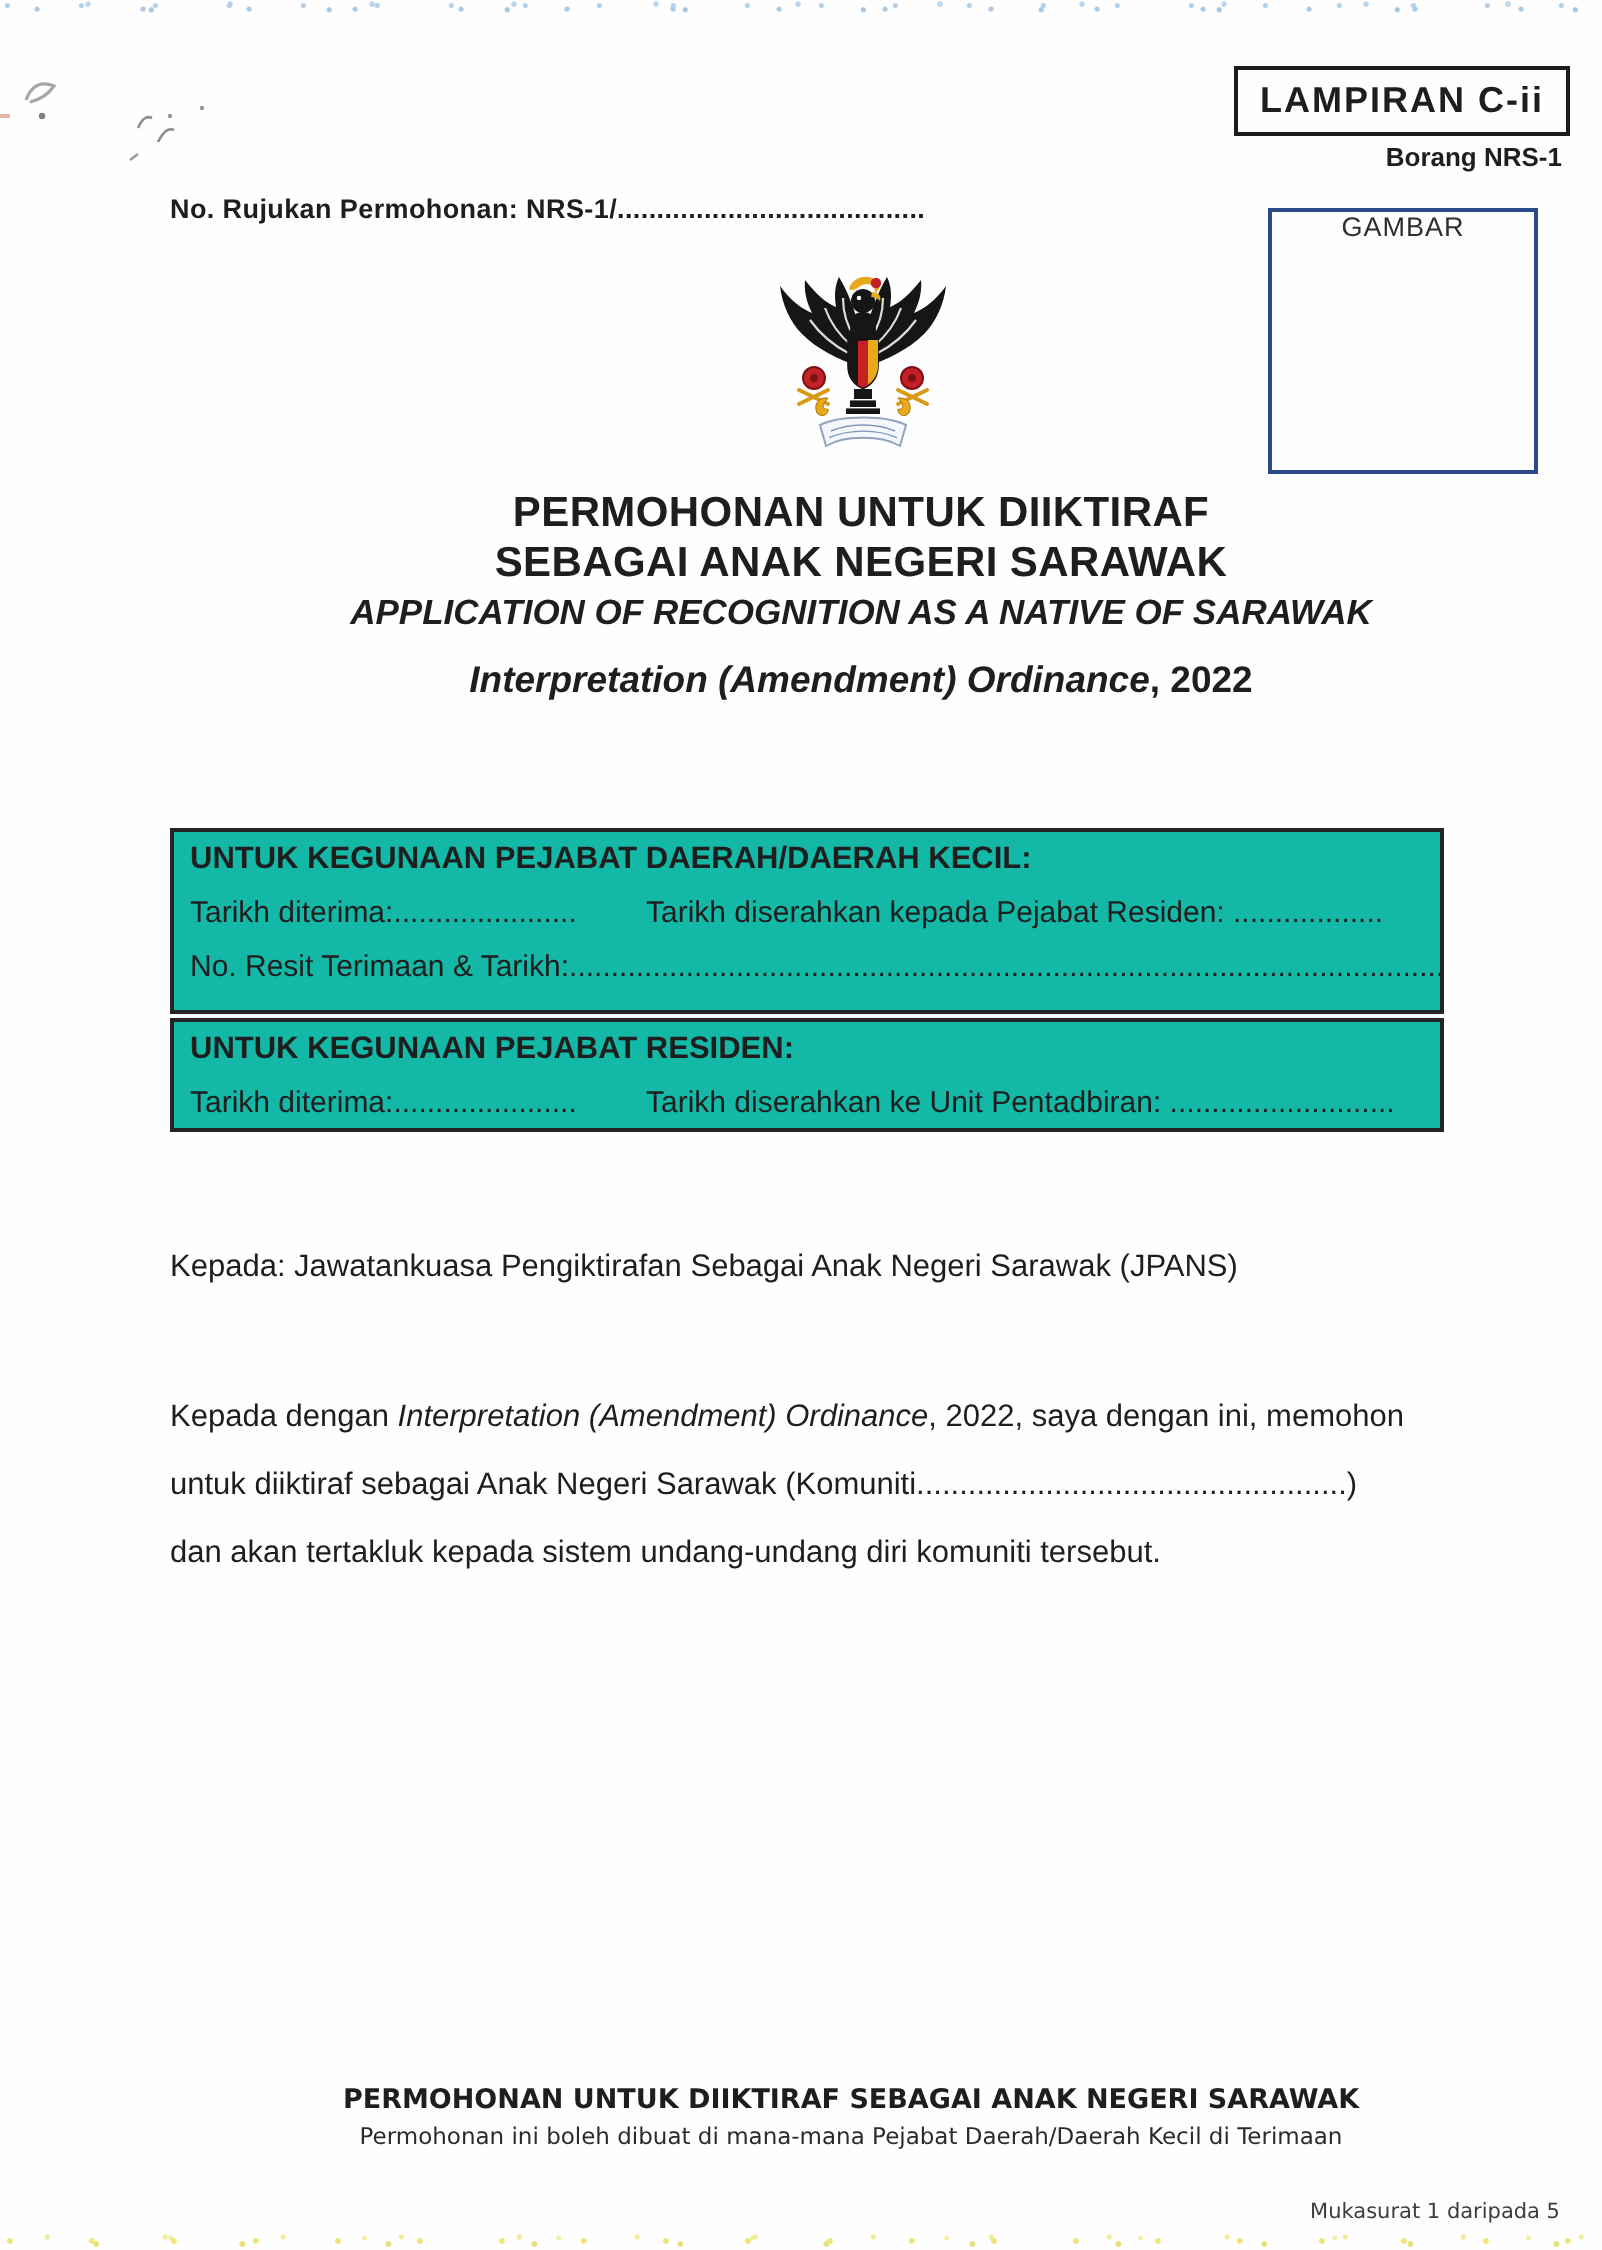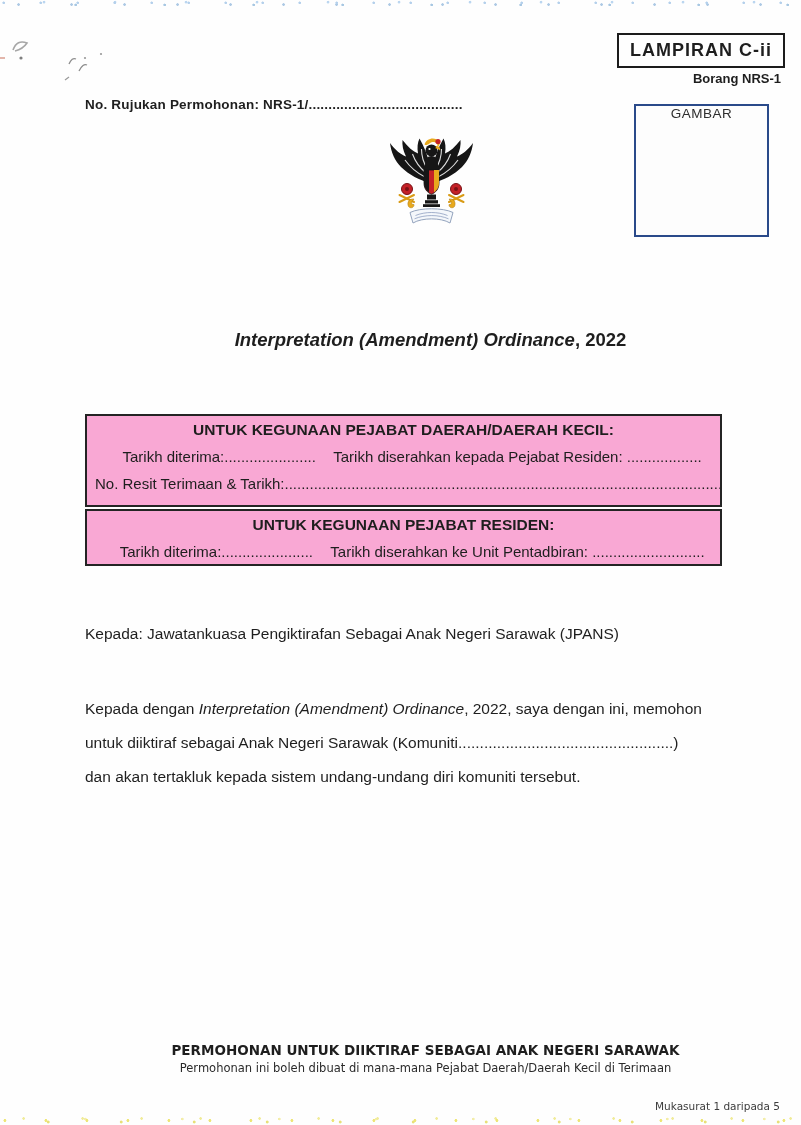--- a/index.html
+++ b/index.html
@@ -45,21 +45,21 @@
     border:2px solid #2a4a8a; display:flex; align-items:flex-start; justify-content:center;
     font-size:13.5px; letter-spacing:.5px; color:#2e2e2e; background:#fdfdfd;
   }
 
   .title-block{ position:absolute; left:60px; right:0; top:244px; text-align:center; }
   .t1{ font-size:21px; font-weight:bold; line-height:25px; letter-spacing:.2px; }
   .t2{ font-size:17.5px; font-weight:bold; font-style:italic; line-height:24px; }
   .ordinance{ position:absolute; left:60px; right:0; top:329px; text-align:center; font-size:18.5px; font-weight:bold; }
   .it{ font-style:italic; }
 
-  .office-box{ position:absolute; left:85px; width:637px; border:2px solid #242424; box-sizing:border-box; background:#f9a8d4;text-align:center; }
+  .office-box{ position:absolute; left:85px; width:637px; border:2px solid #242424; box-sizing:border-box; background:#14b8a6; }
   .box1{ top:414px; height:93px; }
   .box2{ top:509px; height:57px; }
   .box-heading{ font-size:15.5px; font-weight:bold; padding:4px 8px 0; line-height:19px; }
   .box-row{ font-size:15px; padding:0 8px; margin-top:9px; line-height:18px; white-space:nowrap; overflow:hidden; }
   .row-split .seg-left{ display:inline-block; width:228px; }
 
   .kepada{ position:absolute; left:85px; top:625px; font-size:15.5px; white-space:nowrap; }
   .declaration{ position:absolute; left:85px; top:692px; width:660px; }
   .dline{ font-size:15.5px; line-height:34px; white-space:nowrap; }
 
@@ -139,20 +139,25 @@
     <g stroke="#7f92b8" stroke-width=".7" fill="none">
       <path d="M32.5 78.5 C42 74.5 55 74.5 64.5 78.5"></path>
       <path d="M31.5 81.8 C42 77.5 55.5 77.5 65.5 81.8"></path>
     </g>
   </svg>
 
   <div class="photo-box">
     <span>GAMBAR</span>
   </div>
 
+  <div class="title-block">
+    <div class="t1">PERMOHONAN UNTUK DIIKTIRAF</div>
+    <div class="t1">SEBAGAI ANAK NEGERI SARAWAK</div>
+    <div class="t2">APPLICATION OF RECOGNITION AS A NATIVE OF SARAWAK</div>
+  </div>
 
   <div class="ordinance">
     <span class="it">Interpretation (Amendment) Ordinance</span><span>, 2022</span>
   </div>
 
   <div class="office-box box1">
     <div class="box-heading">UNTUK KEGUNAAN PEJABAT DAERAH/DAERAH KECIL:</div>
     <div class="box-row row-split">
       <span class="seg-left">Tarikh diterima:......................</span><span>Tarikh diserahkan kepada Pejabat Residen: ..................</span>
     </div>

